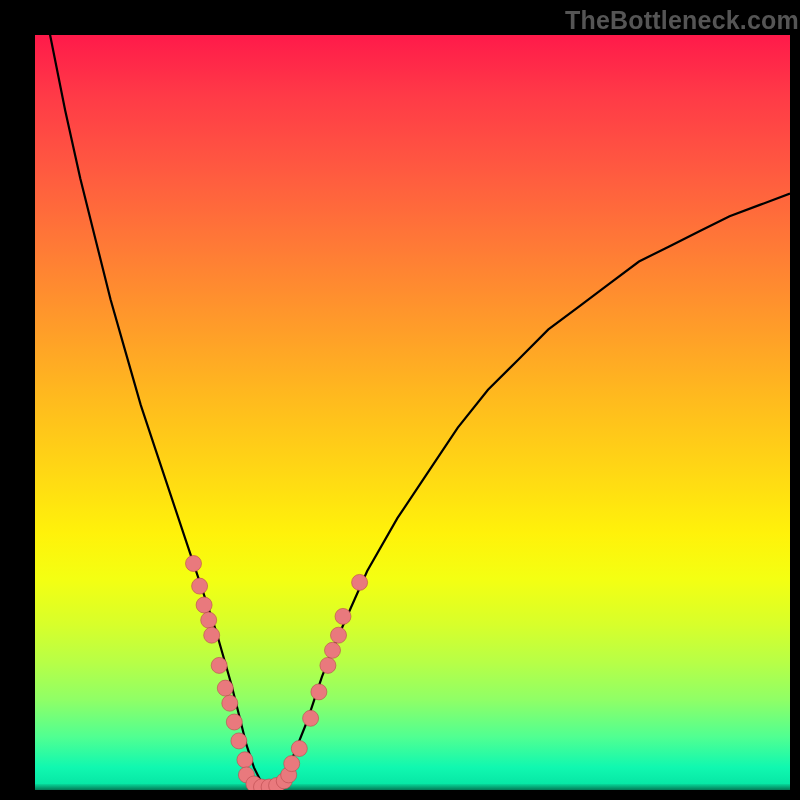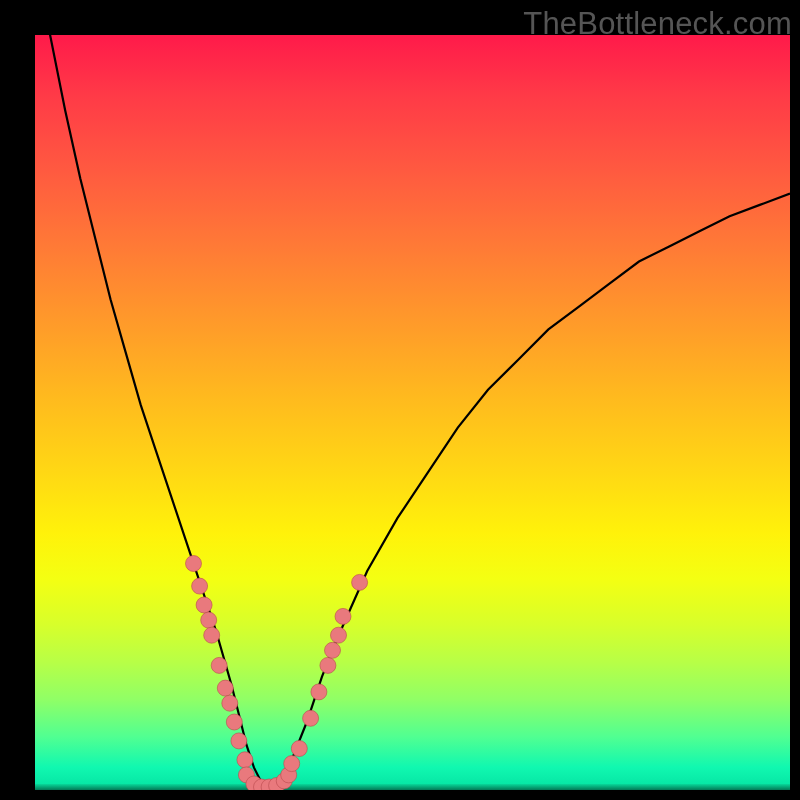--- a/index.html
+++ b/index.html
@@ -13,24 +13,24 @@
   }
   .stage {
     position: relative;
     width: 800px;
     height: 800px;
     background: #000;
   }
   .watermark {
     position: absolute;
     top: 6px;
-    right: 8px;
+    right: 1px;
     color: #555;
-    font-size: 31px;
-    font-weight: 400;
+    font-size: 25px;
+    font-weight: 700;
     letter-spacing: 0.2px;
   }
   .plot {
     position: absolute;
     left: 35px;
     top: 35px;
     width: 755px;
     height: 755px;
     overflow: hidden;
   }

